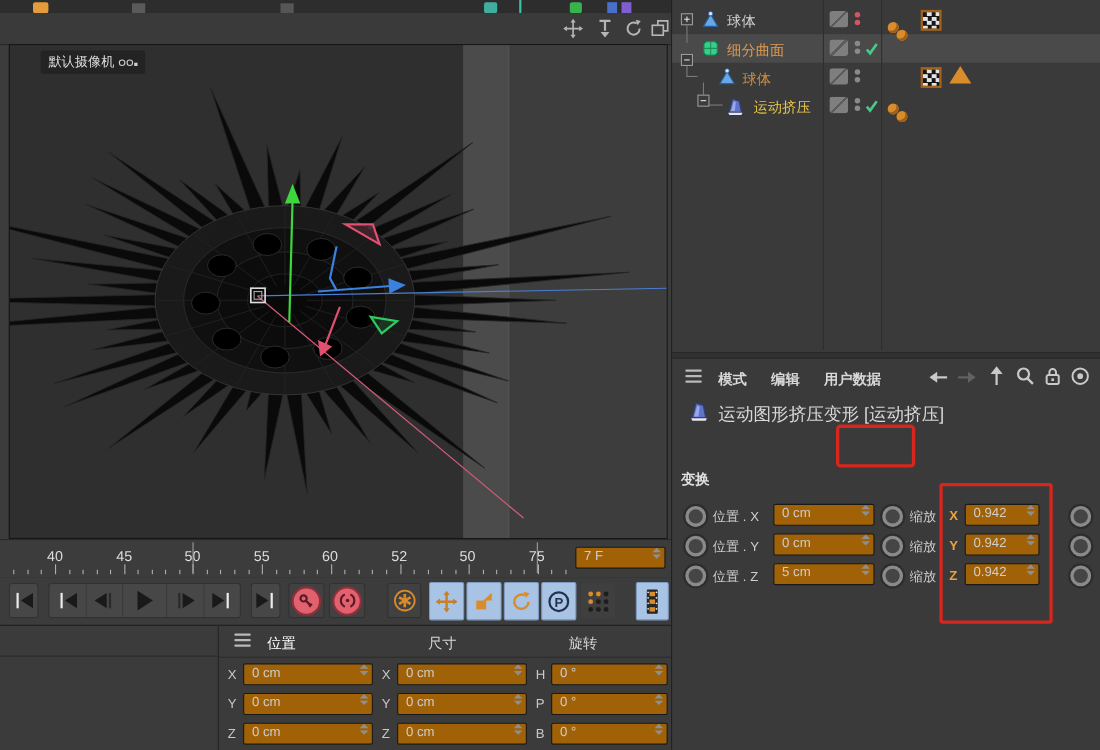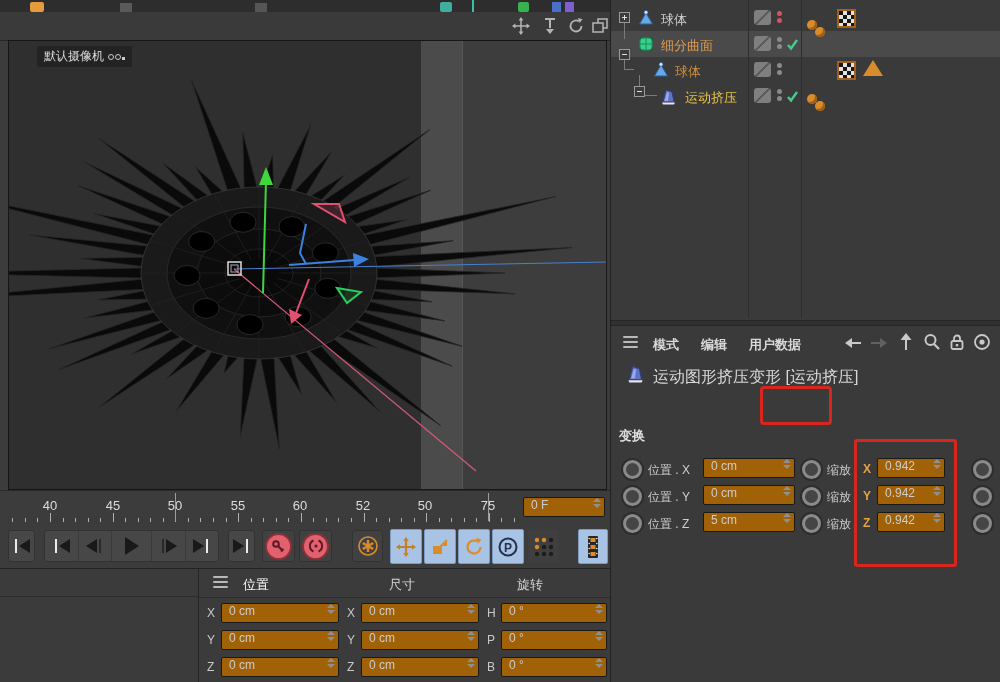--- a/index.html
+++ b/index.html
@@ -226,21 +226,21 @@
         <div class="tick" style="left: 451.28px; height: 4px;"></div>
         <div class="tick" style="left: 463.82px; height: 4px;"></div>
         <div class="tick" style="left: 476.36px; height: 4px;"></div>
         <div class="tick" style="left: 488.9px; height: 9px;"></div>
         <div class="tick" style="left: 501.44px; height: 4px;"></div>
         <div class="tick" style="left: 513.98px; height: 4px;"></div>
       </div>
     <div class="phline" style="left:175px"></div>
     <div class="phline" style="left:488px"></div>
     <div class="fld abs" style="left:523px;top:6px;width:82px">
-      <span>0 F</span>
+      <span>7 F</span>
       <span class="stp">
           <i class="up"></i>
           <i class="dn"></i>
         </span>
     </div>
   </div>
 
   <div class="abs" style="left:0;top:525px;width:610px;height:43px;background:#3c3c3c">
     <div class="tbtn" style="left:8px;width:27px">
         <span class="vbar"></span>

